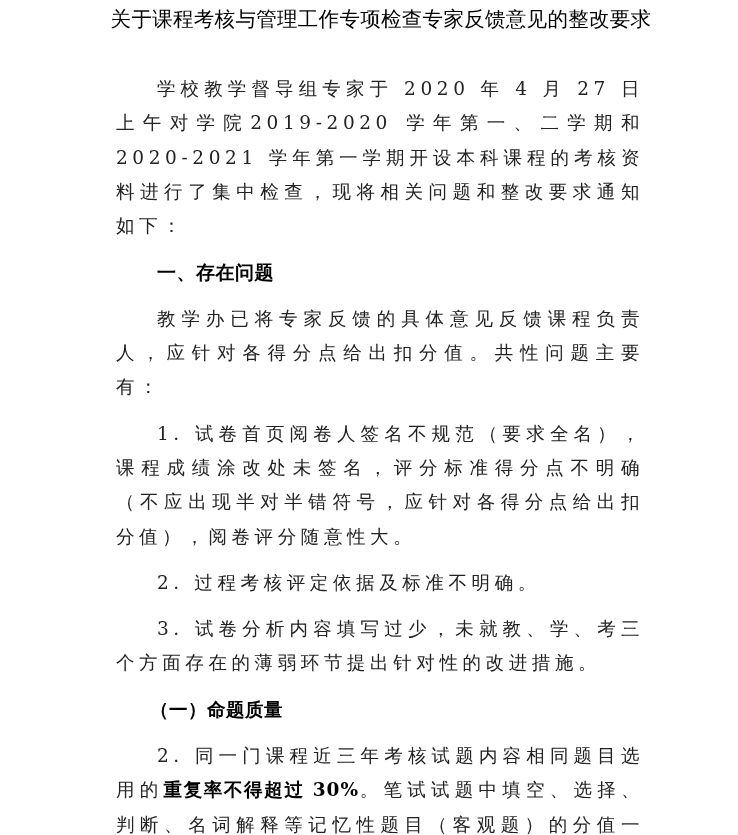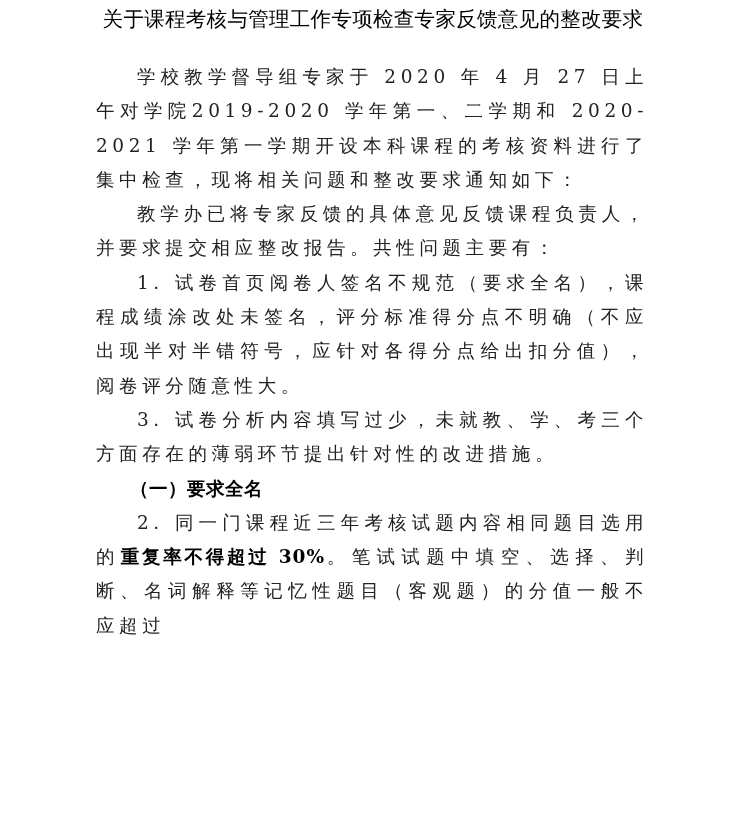--- a/index.html
+++ b/index.html
@@ -1,50 +1,52 @@
 <!DOCTYPE html>
 <html><head>
 <meta charset="utf-8">
 <style>
   html, body { margin:0; padding:0; background:#ffffff; }
   body { width:738px; height:835px; overflow:hidden; position:relative; color:#1a1a1a; }
-  .page { position:absolute; left:4px; top:0; width:588px; height:835px; }
+  .page { position:absolute; left:12px; top:0; width:588px; height:835px; }
   .title {
     position:absolute; left:0; top:2px; width:738px; text-align:center;
     font-family:"DejaVu Sans","Liberation Sans",sans-serif;
     font-size:20.5px; line-height:34px; color:#000; letter-spacing:0.3px;
   }
   .body {
     position:absolute; left:92px; top:60px; width:552px;
     font-family:"DejaVu Serif","Liberation Serif",serif;
     font-size:18.5px; line-height:34.3px; color:#222;
     letter-spacing:4.6px; text-align:justify;
   }
-  .body p { margin:0; text-indent:41px; }
+  .body p { margin:12px; text-indent:41px; }
   .body p.h1 {
     font-family:"DejaVu Sans","Liberation Sans",sans-serif;
     font-weight:bold; letter-spacing:0.5px; font-size:19px; color:#000;
   }
   .body p.h2 {
     font-family:"DejaVu Sans","Liberation Sans",sans-serif;
     font-weight:bold; letter-spacing:0.5px; font-size:18.5px; color:#000; text-indent:34px;
   }
   .b { font-weight:bold; color:#000; letter-spacing:1px; }
 </style>
 </head>
 <body>
 
 <div class="page">
   <div class="title">关于课程考核与管理工作专项检查专家反馈意见的整改要求</div>
 
   <div class="body">
     <p>学校教学督导组专家于 2020 年 4 月 27 日上午对学院2019-2020 学年第一、二学期和 2020-2021 学年第一学期开设本科课程的考核资料进行了集中检查，现将相关问题和整改要求通知如下：</p>
 
-    <p>教学办已将专家反馈的具体意见反馈课程负责人，并要求提交相应整改报告。共性问题主要有：</p>
+    <p class="h1">一、存在问题</p>
+    <p>教学办已将专家反馈的具体意见反馈课程负责人，应针对各得分点给出扣分值。共性问题主要有：</p>
     <p>1. 试卷首页阅卷人签名不规范（要求全名），课程成绩涂改处未签名，评分标准得分点不明确（不应出现半对半错符号，应针对各得分点给出扣分值），阅卷评分随意性大。</p>
+    <p>2. 过程考核评定依据及标准不明确。</p>
     <p>3. 试卷分析内容填写过少，未就教、学、考三个方面存在的薄弱环节提出针对性的改进措施。</p>
 
-    <p class="h2">（一）要求全名</p>
+    <p class="h2">（一）命题质量</p>
 
 
     <p><span>2. 同一门课程近三年考核试题内容相同题目选用的</span><span class="b">重复率不得超过 30%</span><span>。笔试试题中填空、选择、判断、名词解释等记忆性题目（客观题）的分值一般不应超过 </span></p>
   </div>
 </div>
 
 </body></html>

